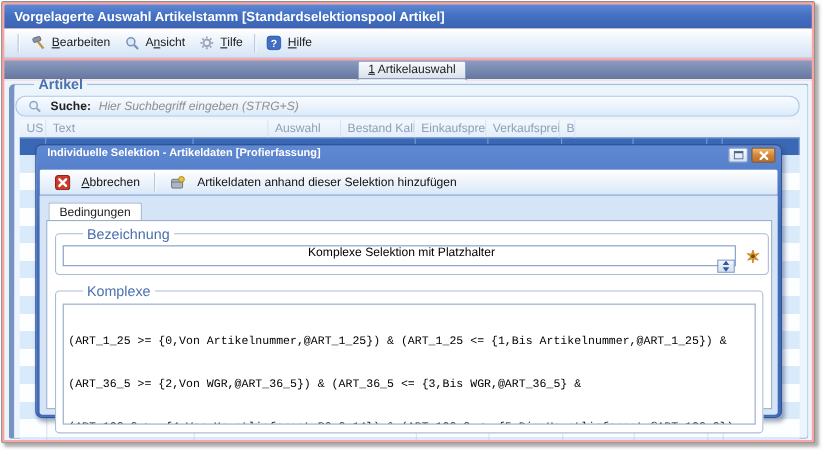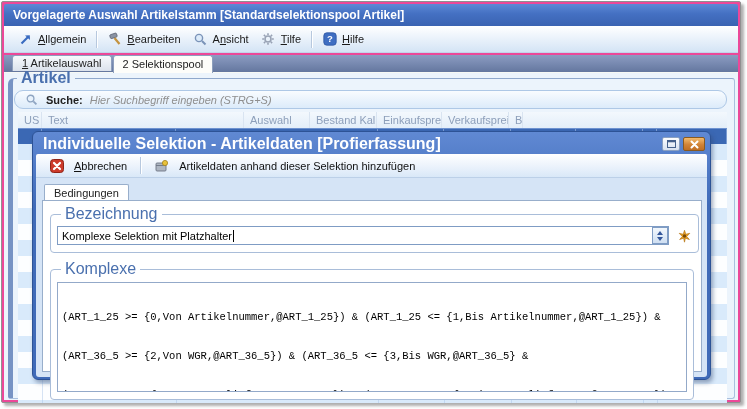--- a/index.html
+++ b/index.html
@@ -1,51 +1,51 @@
 <!DOCTYPE html>
 <html><head>
 <meta charset="utf-8">
 <style>
   html,body{margin:0;padding:0;background:#fff;}
   *{box-sizing:border-box;}
   .screen{position:relative;width:747px;height:409px;overflow:hidden;
           font-family:"Liberation Sans",sans-serif;background:#fff;}
   .window{position:absolute;left:1px;top:1px;width:740px;height:402px;
-          background:#ec4899;border:1px solid #909090;border-radius:2px;
+          background:#fca5a5;border:1px solid #909090;border-radius:2px;
           box-shadow:3px 3px 3px rgba(110,110,110,.55);text-decoration:underline;}
   
   .titlebar{position:absolute;left:2px;top:2px;right:2px;height:22px;
             background:linear-gradient(#5d89d6,#4470c2 45%,#3a63b2);
             border-radius:2px 2px 0 0;color:#fff;font-weight:bold;font-size:12px;
             line-height:22px;padding-left:9px;white-space:nowrap;overflow:hidden;}
   
   .menubar{position:absolute;left:2px;top:24px;right:2px;height:27px;
            background:linear-gradient(#ffffff,#e7f0fa 55%,#d4e4f5);
            border-bottom:1px solid #c2d4ea;display:flex;align-items:center;
            padding-left:8px;font-size:11px;color:#1a1a1a;}
   .menuitem{display:flex;align-items:center;gap:5px;padding:3px 6px;border-radius:3px;cursor:default;}
   .menuitem .u{text-decoration:underline;}
   .msep{width:1px;height:17px;background:#b7c8de;margin:0 4px;box-shadow:1px 0 0 #fff;}
   .micon{width:15px;height:15px;display:inline-flex;align-items:center;justify-content:center;}
   
   .tabstrip{position:absolute;left:2px;top:53px;right:2px;height:18px;
-            background:linear-gradient(#8c9cc2,#64779f);display:flex;align-items:flex-start;
-            padding-left:8px;border-bottom:1px solid #f7f9f4;}
+            background:linear-gradient(#8c9cc2,#64779f);display:flex;align-items:center;
+            padding-left:8px;border-bottom:1px solid #f7f9f4;flex-direction:column;}
   .tab{height:16px;line-height:15px;font-size:11px;padding:0 9px;margin-right:1px;
        border:1px solid #8d9fbd;border-bottom:none;border-radius:3px 3px 0 0;
        background:linear-gradient(#f7fafd,#dbe2ec);color:#222;white-space:nowrap;}
   .tab.active{height:18px;line-height:17px;background:#fdfdfa;font-weight:normal;}
   .tab .u{text-decoration:underline;}
   
   .content{position:absolute;left:2px;top:71px;right:2px;bottom:2px;background:#ecf4fc;}
   fieldset{margin:0;padding:0;}
   .grp-artikel{position:absolute;left:4px;top:-4px;right:3px;bottom:1px;
                border:1px solid #a9c0de;border-left:5px solid #7793c4;border-top:1px solid #8fa8cc;
                border-radius:6px 3px 3px 3px;background:transparent;}
-  legend{color:#4a70ae;font-size:16px;font-weight:bold;padding:0 4px;margin-left:4px;}
+  legend{color:#4a70ae;font-size:13px;font-weight:bold;padding:0 4px;margin-left:18px;}
   .searchbar{margin:3px 7px 0 1px;height:19px;border:1px solid #aec8e6;border-radius:9px;
              background:linear-gradient(#f9fcff,#dcebfa);display:flex;align-items:center;
              padding:0 9px;gap:7px;font-size:11px;}
   .searchbar .slabel{font-weight:bold;color:#222;}
   .searchbar .sph{font-style:italic;color:#8f8f8f;}
   .table{position:relative;margin:3px 7px 0 5px;}
   .hdr{display:flex;height:16px;background:linear-gradient(#f3f8fd,#e3eef9);
        font-size:11px;color:#8d9fba;}
   .hcell{line-height:16px;padding-left:6px;border-right:1px solid #d9e4f1;
          white-space:nowrap;overflow:hidden;}
@@ -54,22 +54,22 @@
   .selrow{display:flex;height:16px;background:#3b68b4;border-top:1px solid #6d92d0;}
   .selrow .hcell{border-right:1px solid rgba(200,218,243,.45);}
   .tbody{position:relative;height:259px;
          background:repeating-linear-gradient(180deg,#d9eafb 0 16px,#fdfeff 16px 32px);}
   .colsep{position:absolute;top:0;bottom:0;width:1px;background:rgba(166,195,230,.45);}
   
   .dialog{position:absolute;left:30px;top:129px;width:679px;height:249px;
           background:linear-gradient(#6089d3,#3f6ab8 30%,#3f6ab8);
           border:1px solid #2d5396;border-radius:6px;padding:2px 3px 3px 3px;
           box-shadow:2px 3px 4px rgba(50,70,110,.45);}
-  .dlg-title{height:20px;display:flex;align-items:center;color:#fff;font-weight:bold;
-             font-size:16px;padding:0 2px 0 7px;}
+  .dlg-title{height:20px;display:flex;align-items:flex-start;color:#fff;font-weight:bold;
+             font-size:10px;padding:0 2px 0 7px;}
   .dlg-title .ttl{flex:1;white-space:nowrap;overflow:hidden;}
   .wbtn{height:14px;border-radius:2px;margin-left:3px;display:flex;align-items:center;
         justify-content:center;}
   .btn-restore{width:18px;background:linear-gradient(#fcfdfe,#d8e2f1);border:1px solid #8aa0c2;}
   .btn-close{width:22px;background:linear-gradient(#f3bb6c,#d18336 55%,#c06f24);border:1px solid #8a5a20;}
   .dlg-toolbar{height:24px;background:linear-gradient(#ffffff,#e9f1fb 60%,#d9e8f8);
                border-bottom:1px solid #bcd0e8;border-radius:2px 2px 0 0;
                display:flex;align-items:center;gap:7px;padding:0 9px;font-size:11px;color:#111;}
   .tbtn{display:flex;align-items:center;gap:10px;padding:2px 4px;border-radius:2px;}
   .tbtn .u{text-decoration:underline;}
@@ -79,21 +79,21 @@
   .dlg-tab{display:inline-block;position:relative;z-index:2;top:1px;left:2px;
            background:#fff;border:1px solid #98aecb;border-bottom:none;
            border-radius:2px 2px 0 0;padding:2px 9px 1px 9px;font-size:11px;color:#222;}
   .dlg-content{position:relative;z-index:1;background:#fff;border:1px solid #98aecb;
                height:172px;padding:4px 6px 6px 6px;}
   .grp{border:1px solid #a9bdd9;border-radius:4px;margin:0 1px 7px 1px;
        padding:3px 6px 7px 6px;background:#fff;}
   .grp legend{font-weight:normal;color:#4a70ae;}
   .combo-row{display:flex;align-items:center;gap:8px;}
   .combo{width:612px;height:19px;border:1px solid #7f9cc4;background:#fff;
-         display:flex;align-items:center;font-size:11px;color:#000;padding-left:4px;}
+         display:flex;align-items:center;font-size:11px;color:#000;padding-left:4px;flex-direction:column;}
   .caret{width:1px;height:12px;background:#000;margin-left:1px;}
   .spinner{margin-left:auto;width:16px;height:17px;border:1px solid #7f9cc4;margin-right:0;
            background:linear-gradient(#f2f7fc,#cfdff2);display:flex;flex-direction:column;
            align-items:center;justify-content:center;gap:2px;}
   .tri-up{width:0;height:0;border-left:3px solid transparent;border-right:3px solid transparent;
           border-bottom:4px solid #33569a;}
   .tri-dn{width:0;height:0;border-left:3px solid transparent;border-right:3px solid transparent;
           border-top:4px solid #33569a;}
   .cond{border:1px solid #93a9c9;height:110px;background:#fff;margin-top:1px;
         font-family:"Liberation Mono","DejaVu Sans Mono",monospace;font-size:10.5px;
@@ -103,29 +103,20 @@
 <body>
 
 <div class="screen">
   <div class="window">
 
     <div class="titlebar">
       <span>Vorgelagerte Auswahl Artikelstamm [Standardselektionspool Artikel]</span>
     </div>
 
     <div class="menubar">
-      <div class="menuitem">
-        <span class="micon">
-          <svg width="13" height="13" viewBox="0 0 13 13">
-              <path d="M2.5 10.5 L9.5 3.5" stroke="#3a6bc0" stroke-width="2.2" fill="none"></path>
-              <path d="M10.8 2.2 L11 7 L6 2.4 Z" fill="#3a6bc0"></path>
-            </svg>
-        </span>
-        <span class="lbl"><span></span><span class="u">A</span><span>llgemein</span></span>
-      </div>
       <div class="msep"></div>
       <div class="menuitem">
         <span class="micon">
           <svg width="14" height="14" viewBox="0 0 14 14">
               <rect x="2" y="2" width="7" height="4" rx="1" transform="rotate(-18 5 4)" fill="#8a93a3" stroke="#5d6575" stroke-width="0.8"></rect>
               <path d="M6.5 6 L11.5 12" stroke="#c4933f" stroke-width="2.2"></path>
             </svg>
         </span>
         <span class="lbl"><span></span><span class="u">B</span><span>earbeiten</span></span>
       </div>

